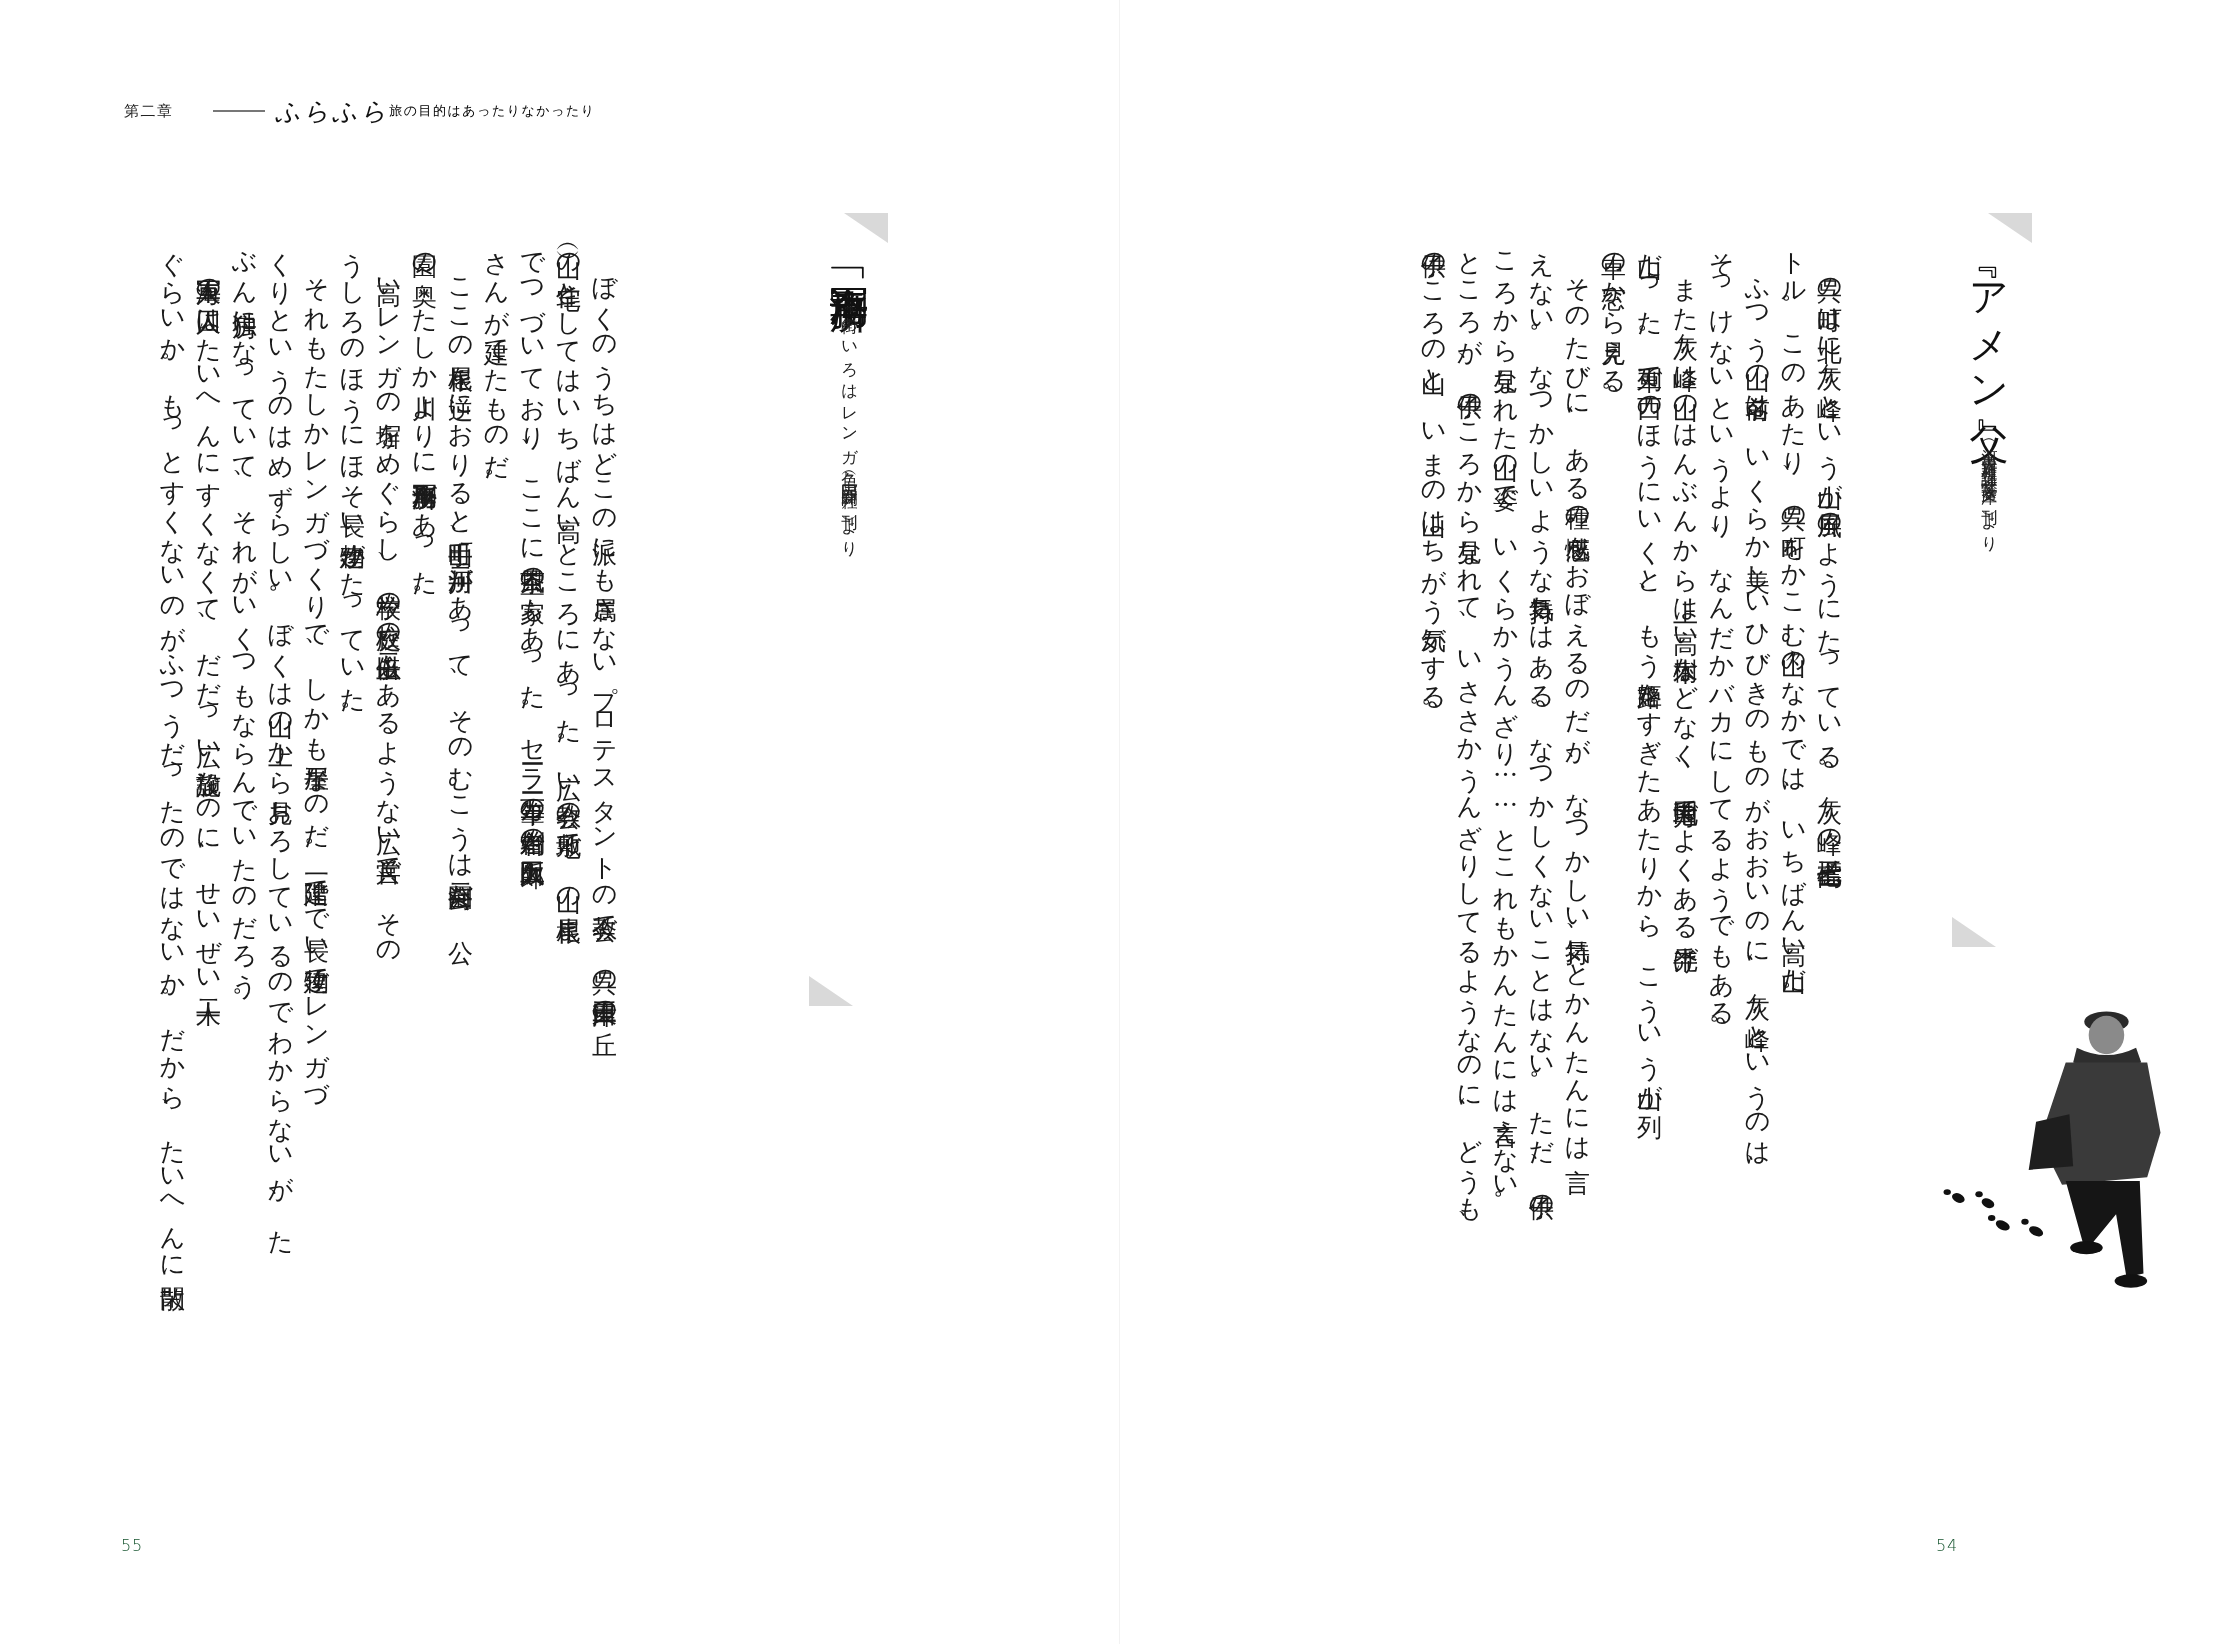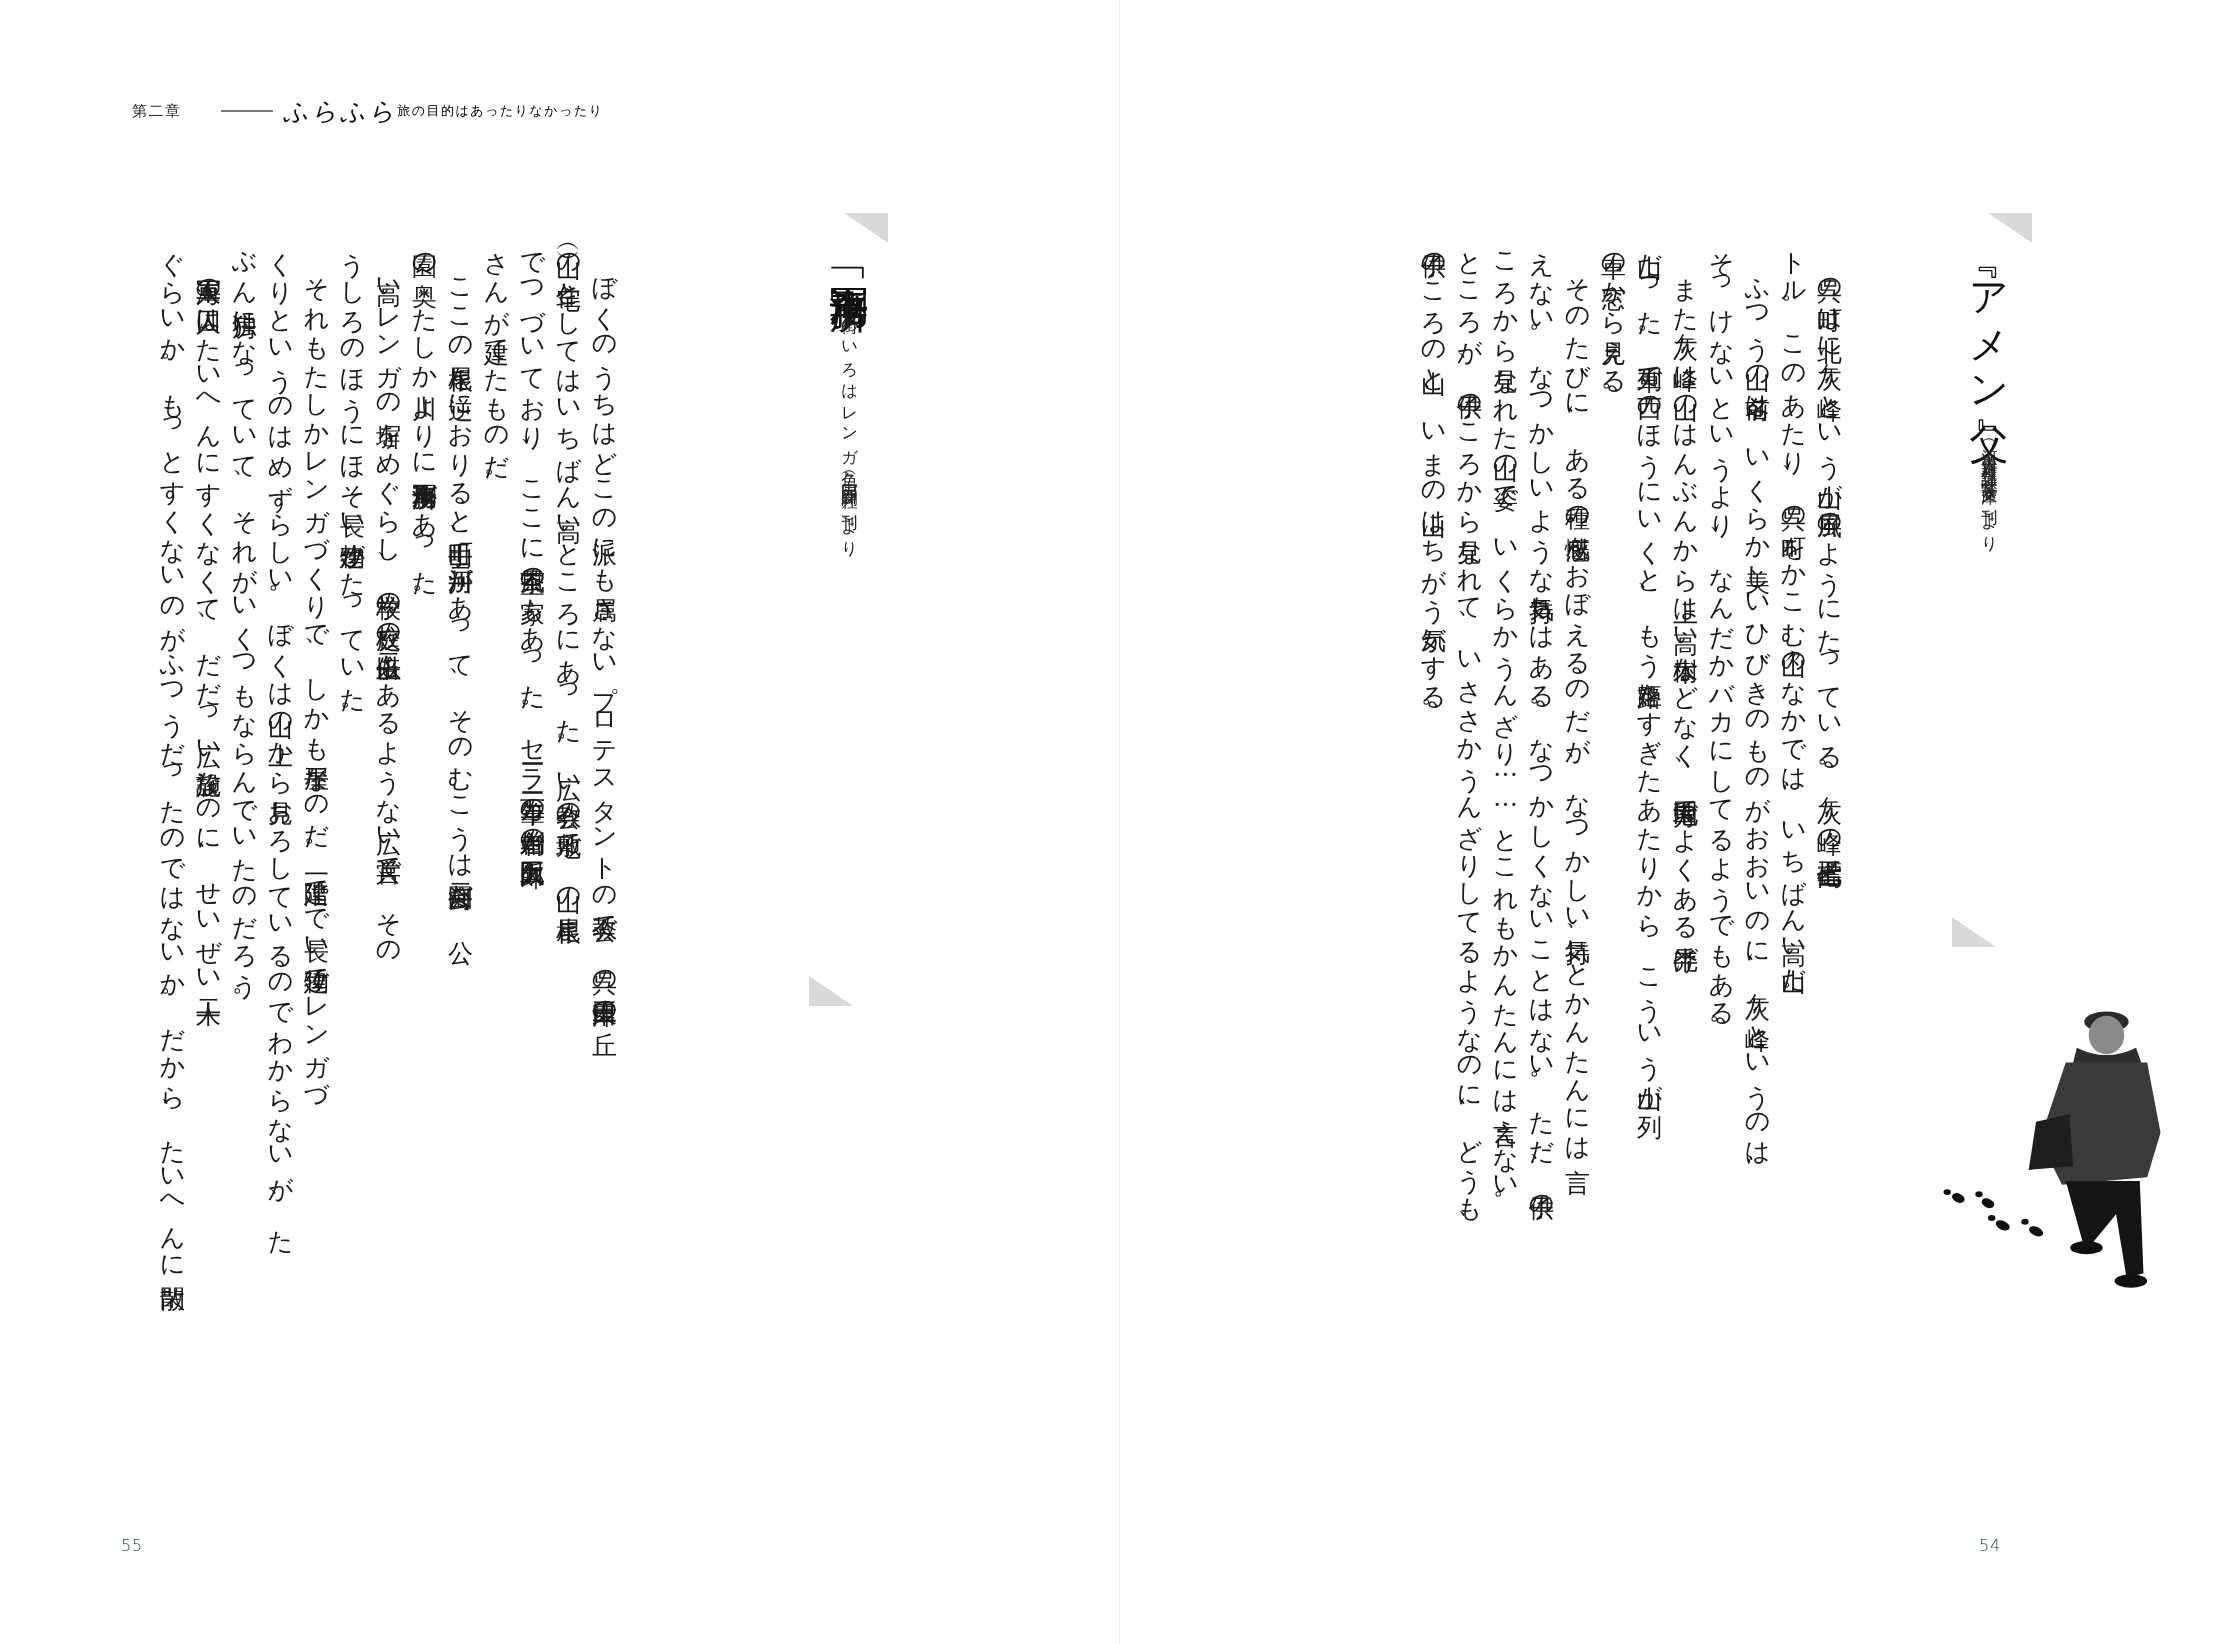--- a/index.html
+++ b/index.html
@@ -2,21 +2,21 @@
 <html style="font-size:12px"><head>
   <meta charset="utf-8">
   <style>
     html, body { margin:0; padding:0; background:#ffffff; }
     body { width:2239px; height:1645px; position:relative; overflow:hidden;
            font-family:"DejaVu Serif", serif; color:#1a1a1a; }
     .spread { position:absolute; inset:0; }
     .gutter { position:absolute; left:1119px; top:0; width:0.7px; height:1645px; background:#f2f2f2; }
 
     
-    .running-header { position:absolute; left:132px; top:96px; height:30px; display:flex; align-items:center;
+    .running-header { position:absolute; left:124px; top:96px; height:30px; display:flex; align-items:center;
                       font-family:"DejaVu Sans", sans-serif; }
     .rh-chapter { font-size:15px; letter-spacing:1.5px; color:#222; }
     .rh-dash { width:52px; height:1.5px; background:#777; margin:0 10.4px 0 39px; }
     .rh-title { font-family:"DejaVu Serif", serif; font-style:italic; font-size:25px; letter-spacing:3px; color:#111; }
     .rh-sub { font-size:13px; letter-spacing:1.5px; color:#000000; }
 
     
     .vblock { position:absolute; writing-mode:vertical-rl; text-orientation:upright; }
     .body-text { font-size:25px; line-height:36px; letter-spacing:0.4px; }
     .body-text .col { display:block; white-space:nowrap; }
@@ -85,21 +85,21 @@
       <ellipse cx="245" cy="58" rx="24" ry="26" fill="#8a8a8a"></ellipse>
       <path d="M205 75 Q245 95 285 75 L292 95 Q245 110 200 95 Z" fill="#2e2e2e"></path>
       <path d="M190 95 L300 95 L318 190 L300 250 L185 260 L155 200 Z" fill="#3a3a3a"></path>
       <path d="M150 175 L195 165 L200 235 L140 240 Z" fill="#1e1e1e"></path>
       <path d="M190 255 L290 255 L295 380 L272 385 L258 300 L225 340 L215 345 Z" fill="#151515"></path>
       <ellipse cx="218" cy="345" rx="22" ry="9" fill="#111"></ellipse>
       <ellipse cx="278" cy="390" rx="22" ry="9" fill="#111"></ellipse>
     </g>
   </svg>
 
-  <div class="page-number" style="left:1979px; top:1536px;">54</div>
+  <div class="page-number" style="left:1936px; top:1536px;">54</div>
 
   <div class="tri tri-tr" style="left:844px; top:213px;"></div>
   <div class="vblock title-block" style="left:822px; top:255px; height:726px;">
     <span class="title-main">「海軍刑務所」</span><span class="title-source">『街のいろはレンガ色』（中国新聞社／刊）より</span>
   </div>
   <div class="tri tri-bl" style="left:809px; top:976px;"></div>
 
   <div class="vblock body-text" style="right:1617px; top:235px; height:1096px; width:481px;">
     <span class="col">　ぼくのうちはどこの派にも属さないプロテスタントの教会で、呉の東三津田の丘</span>
     <span class="col">（山）の住宅としてはいちばん高いところにあった。広い教会の敷地で、山の尾根ま</span>

